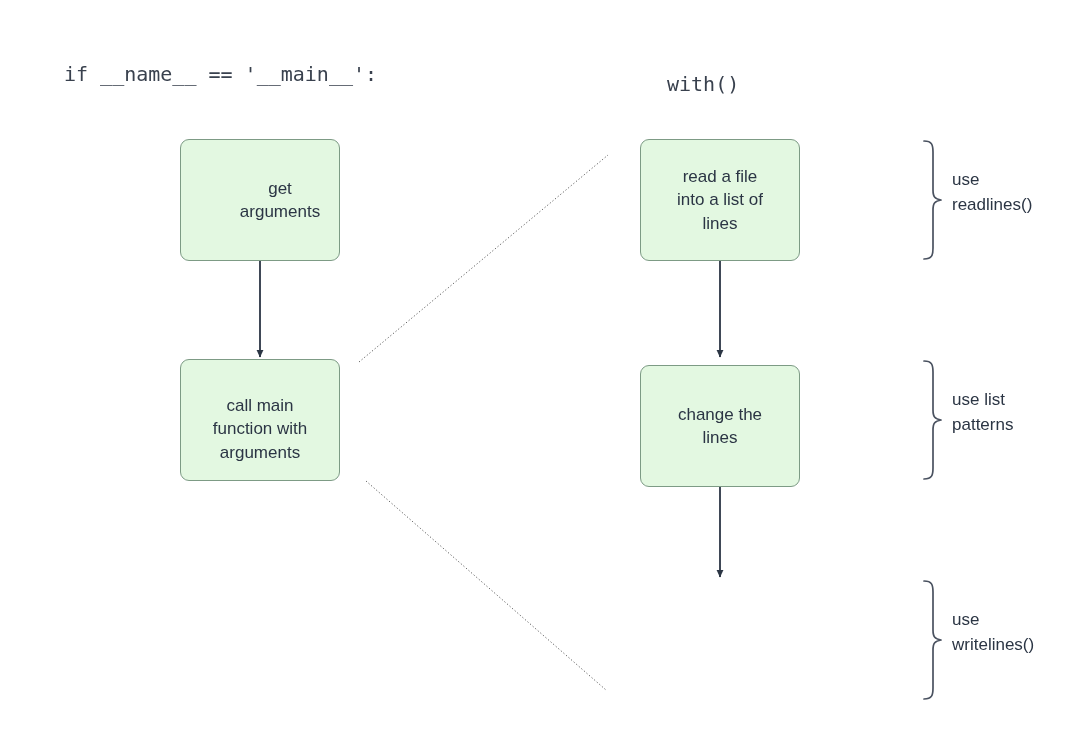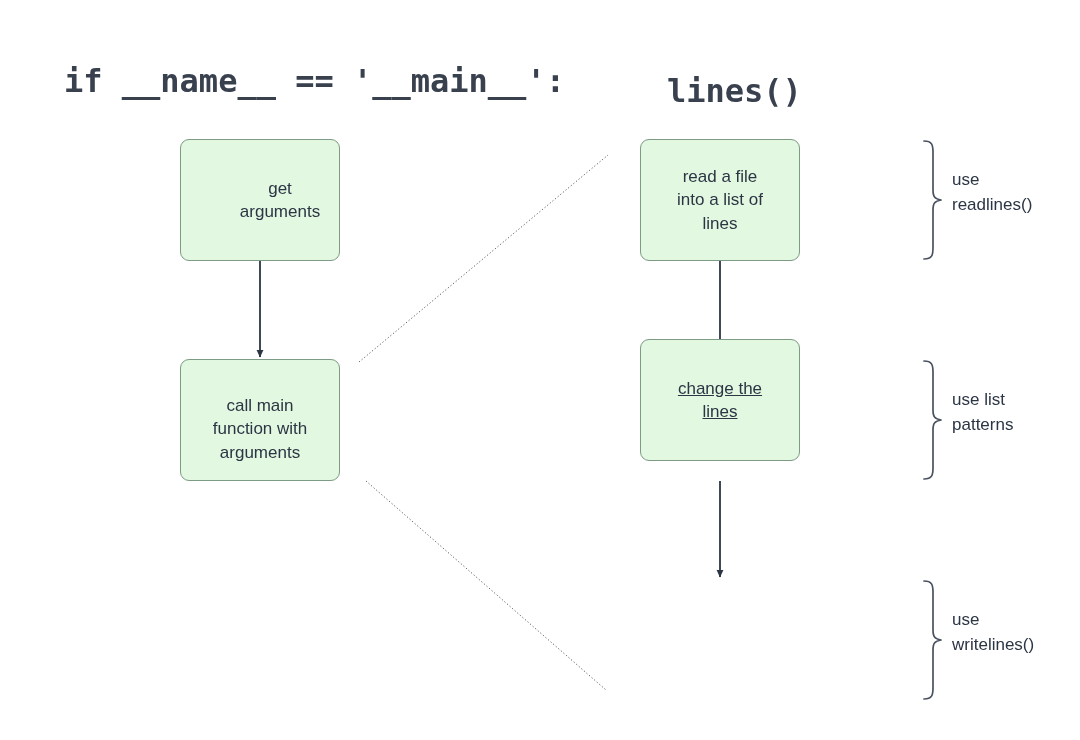--- a/index.html
+++ b/index.html
@@ -30,25 +30,24 @@
     top: 0;
     width: 1080px;
     height: 740px;
     pointer-events: none;
   }
 
   
   .col-heading {
     position: absolute;
     font-family: "DejaVu Sans Mono", "Liberation Mono", monospace;
-    font-size: 32px;
+    font-size: 20px;
     color: #39414e;
     white-space: nowrap;
     letter-spacing: 0px;
-    font-weight: bold;
   }
   #heading-main-guard { left: 64px;  top: 62px; }
   #heading-main-func  { left: 667px; top: 72px; }
 
   
   .node {
     position: absolute;
     box-sizing: border-box;
     width: 160px;
     height: 122px;
@@ -64,21 +63,21 @@
     color: #2b3544;
     padding: 0 8px;
   }
   .node .node-label { display: block; }
 
   
   #node-get-arguments   { left: 180px; top: 139px; padding-left: 48px; }
   #node-call-main       { left: 180px; top: 359px; }
   
   #node-read-file       { left: 640px; top: 139px; }
-  #node-change-lines    { left: 640px; top: 339px; text-decoration: underline; }
+  #node-change-lines    { left: 640px; top: 365px; }
   #node-write-file      { left: 640px; top: 579px; }
 
   
   .annotation {
     position: absolute;
     font-size: 17px;
     line-height: 1.45;
     color: #2b3544;
     white-space: pre-line;
     width: 130px;
@@ -129,21 +128,21 @@
              C 932 581, 933 585, 933 592
              L 933 630
              C 933 637, 935 639, 941 640
              C 935 641, 933 643, 933 650
              L 933 688
              C 933 695, 932 699, 924 699" fill="none" stroke="#4a5260" stroke-width="1.7" stroke-linecap="round" stroke-linejoin="round"></path>
   </svg>
 
   <div class="col-heading" id="heading-main-guard">if __name__ == '__main__':</div>
 
-  <div class="col-heading" id="heading-main-func">lines()</div>
+  <div class="col-heading" id="heading-main-func">with()</div>
 
   <div class="node" id="node-get-arguments">
     <span class="node-label" style="white-space: pre-line;">get
 arguments</span>
   </div>
 
   <div class="node" id="node-call-main">
     <span class="node-label" style="white-space: pre-line; margin-top: 18px;">call main
 function with
 arguments</span>

